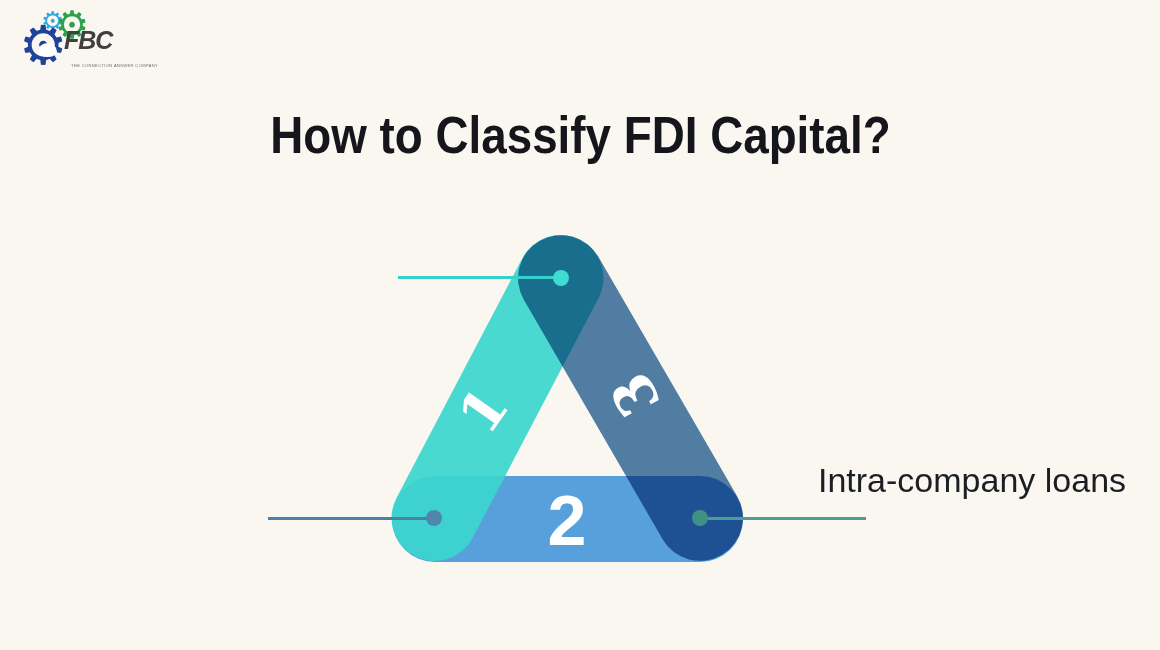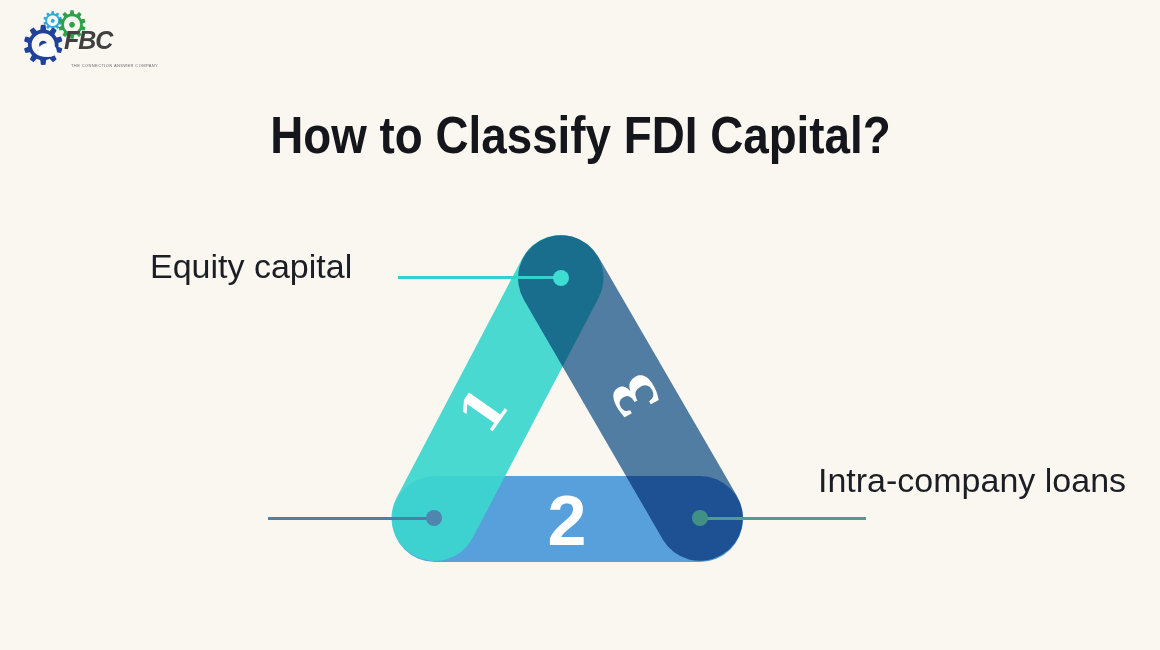--- a/index.html
+++ b/index.html
@@ -122,17 +122,16 @@
   <div class="num num-3">3</div>
 
   <div class="connector line-equity"></div>
   <div class="connector line-reinvested"></div>
   <div class="connector line-intra"></div>
 
   <div class="dot dot-equity"></div>
   <div class="dot dot-reinvested"></div>
   <div class="dot dot-intra"></div>
 
-  <div class="label label-equity">Equity capital</div>
   <div class="label label-intra">Intra-company loans</div>
 
 
 </div>
 
 </body></html>

